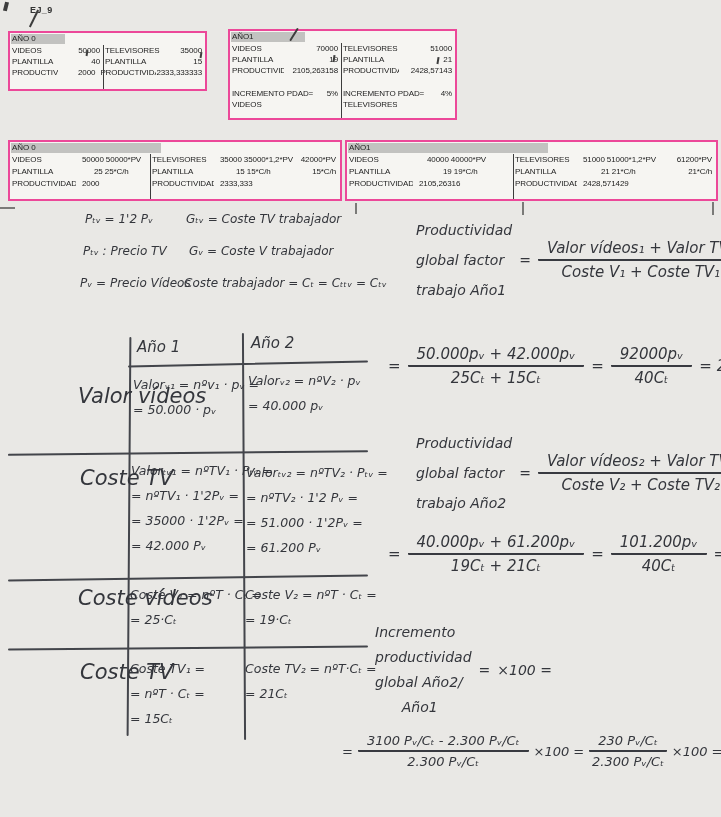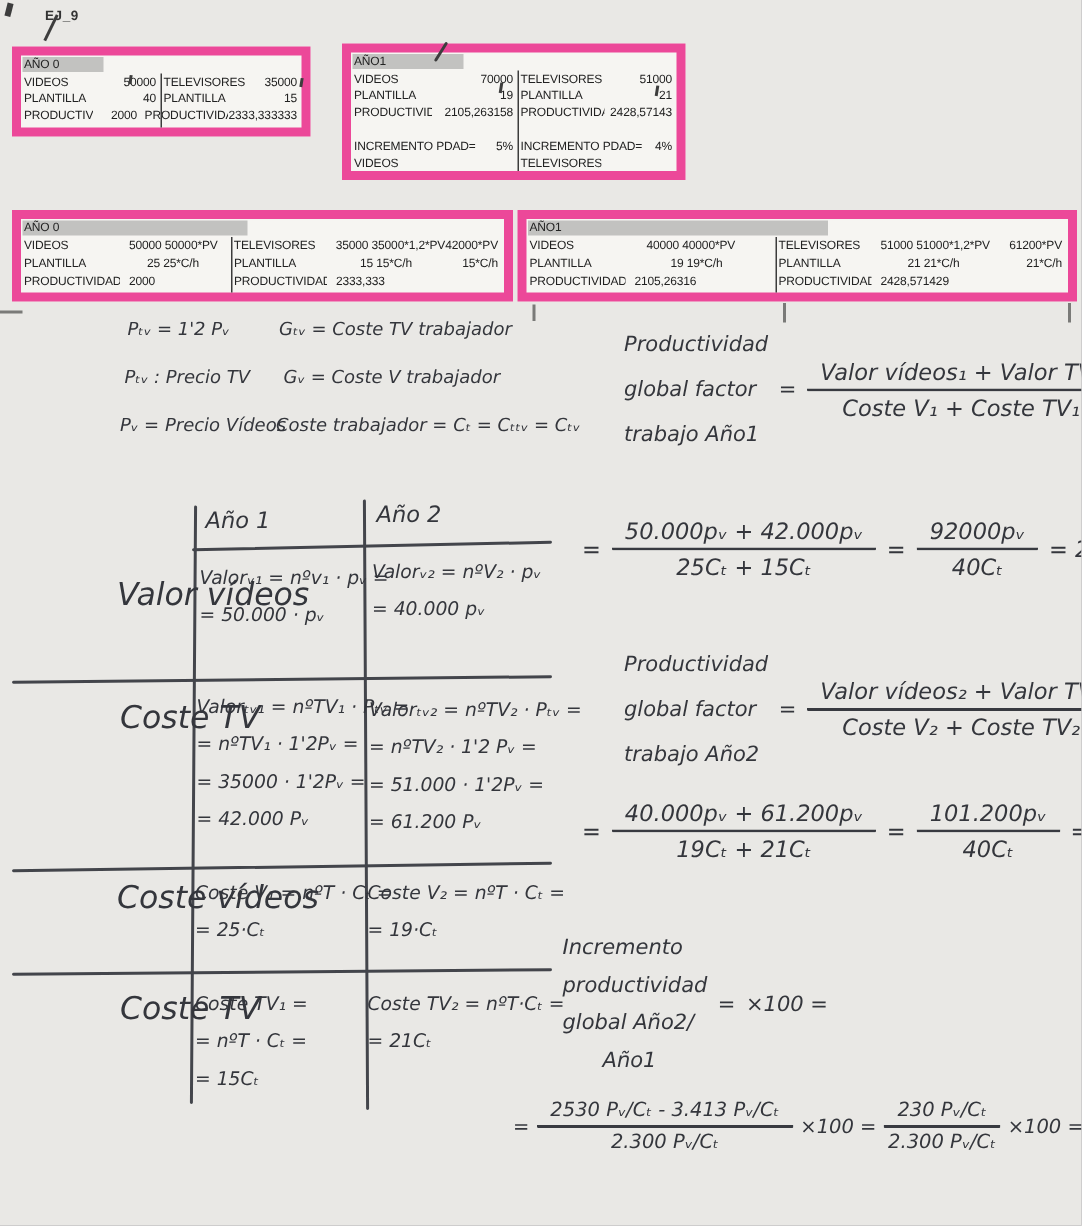--- a/index.html
+++ b/index.html
@@ -1,19 +1,19 @@
 <!DOCTYPE html>
 <html><head>
 <meta charset="utf-8">
 <style>
   html,body{margin:0;padding:0;background:#b9b9b9;}
   #page{position:relative;width:721px;height:817px;background:#e9e8e5;overflow:hidden;
         font-family:"Liberation Sans",sans-serif;color:#1f1f1f;}
   
-  .ptable{position:absolute;background:#f6f5f2;border:6px solid #ec4899;box-sizing:border-box;
+  .ptable{position:absolute;background:#f6f5f2;border:2px solid #ec4899;box-sizing:border-box;
           font-size:8px;line-height:11px;letter-spacing:-0.1px;color:#222;}
   .phdr{position:relative;height:12px;padding-left:2px;}
   .phdr .hl{position:absolute;left:1px;top:1px;height:10px;background:#c2c2c0;}
   .phdr .htxt{position:relative;}
   .tdiv{position:absolute;width:1px;background:#3c3c3c;}
   .prow{display:flex;height:11px;}
   .ph{display:flex;box-sizing:border-box;}
   .pl{padding-left:2px;white-space:nowrap;overflow:hidden;}
   .pv{flex:1;text-align:right;padding-right:3px;white-space:nowrap;}
   .pvl{padding-left:6px;white-space:nowrap;}
@@ -298,21 +298,21 @@
 productividad
 global Año2/
       Año1</span>
     <span>=</span>
     <span>×100 =</span>
   </div>
 
   <div class="hw flexrow" style="left:342px;top:733px;font-size:13px;gap:5px;">
     <span>=</span>
     <span class="frac">
-      <span class="fn">2530 Pᵥ/Cₜ - 3.413 Pᵥ/Cₜ</span>
+      <span class="fn">3100 Pᵥ/Cₜ - 2.300 Pᵥ/Cₜ</span>
       <span class="fd">2.300 Pᵥ/Cₜ</span>
     </span>
     <span>×100 =</span>
     <span class="frac">
       <span class="fn">230 Pᵥ/Cₜ</span>
       <span class="fd">2.300 Pᵥ/Cₜ</span>
     </span>
     <span>×100 = 10%</span>
   </div>
 

